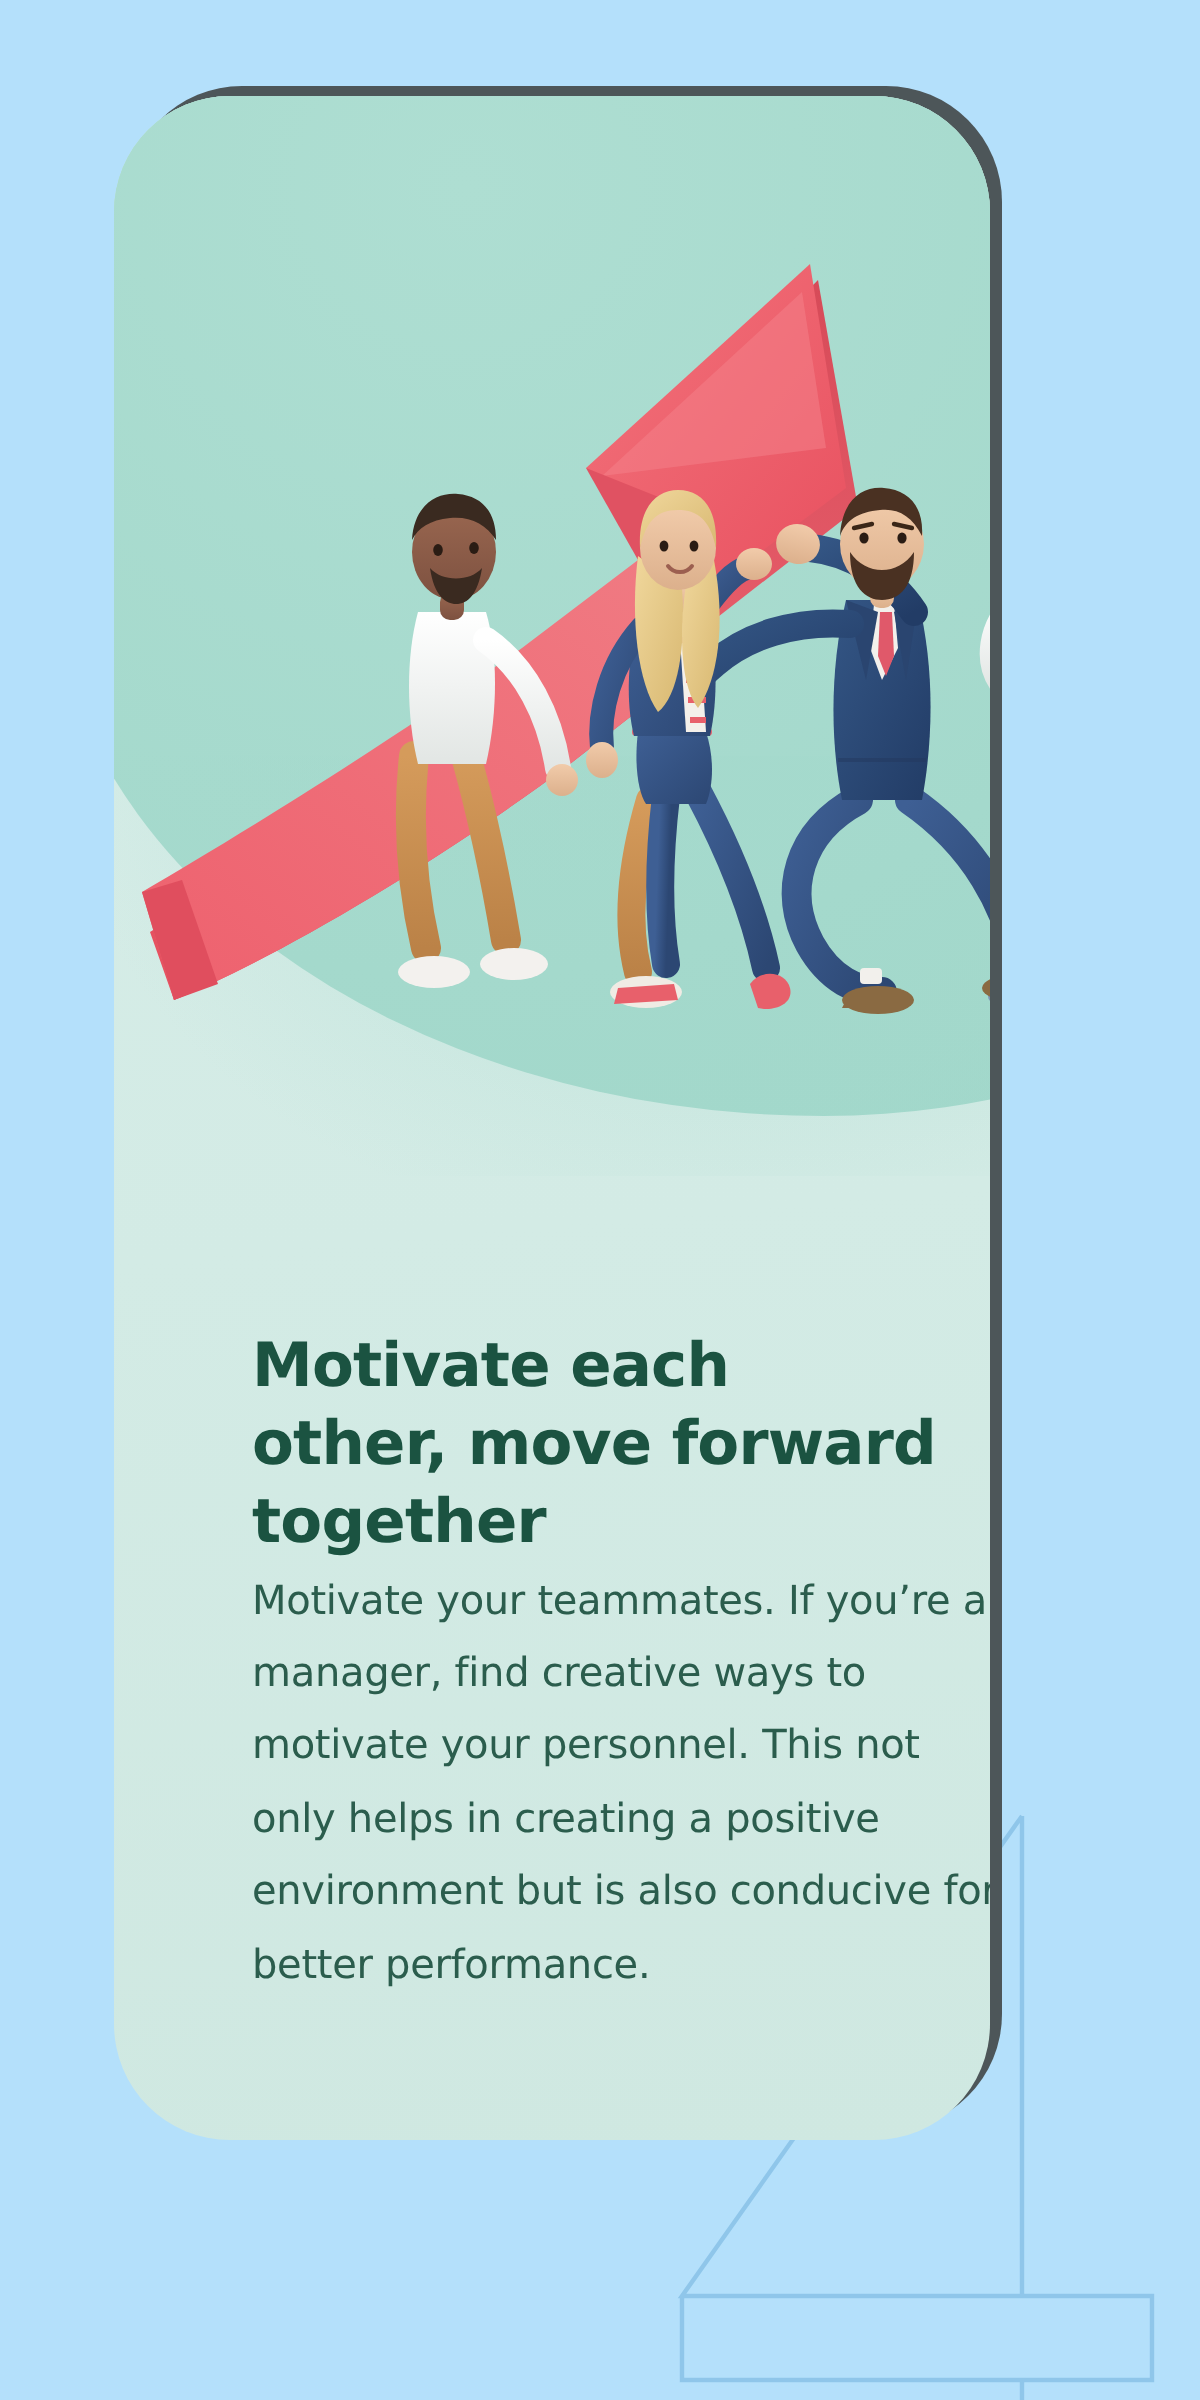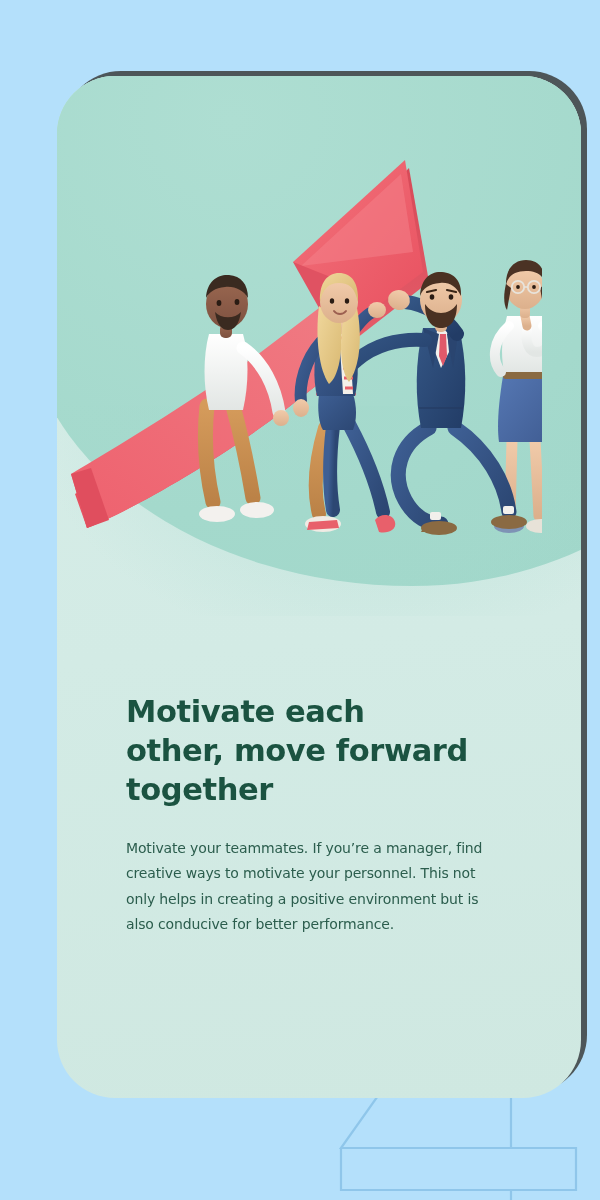--- a/index.html
+++ b/index.html
@@ -16,22 +16,22 @@
     position:absolute;
     right:-6px; bottom:-58px;
     width:300px; height:360px;
     z-index:0;
     pointer-events:none;
   }
 
   
   .card {
     position:absolute;
-    left:57px; top:76px;
-    width:524px; height:1022px;
+    left:57px; top:48px;
+    width:438px; height:1022px;
     border-radius:58px 58px 58px 58px;
     z-index:1;
   }
   
   .card-rim {
     position:absolute;
     left:0; top:0; right:0; bottom:0;
     border-radius:58px;
     background:#4d5659;
     transform:translate(6px,-5px);
@@ -82,23 +82,22 @@
   .headline {
     font-family:"DejaVu Sans", sans-serif;
     font-size:30.5px;
     font-weight:700;
     line-height:1.285;
     letter-spacing:-0.4px;
     color:#1b5341;
     white-space:pre-line;
   }
   .body-copy {
-    margin-top:26px;
     font-family:"DejaVu Sans", sans-serif;
-    font-size:14px;
+    font-size:20px;
     font-weight:400;
     line-height:1.82;
     letter-spacing:-0.15px;
     color:#2b5d4d;
   }
 </style>
 </head>
 <body>
 
 <svg class="bg-numeral" viewBox="0 0 300 360" fill="none" xmlns="http://www.w3.org/2000/svg" aria-hidden="true">

